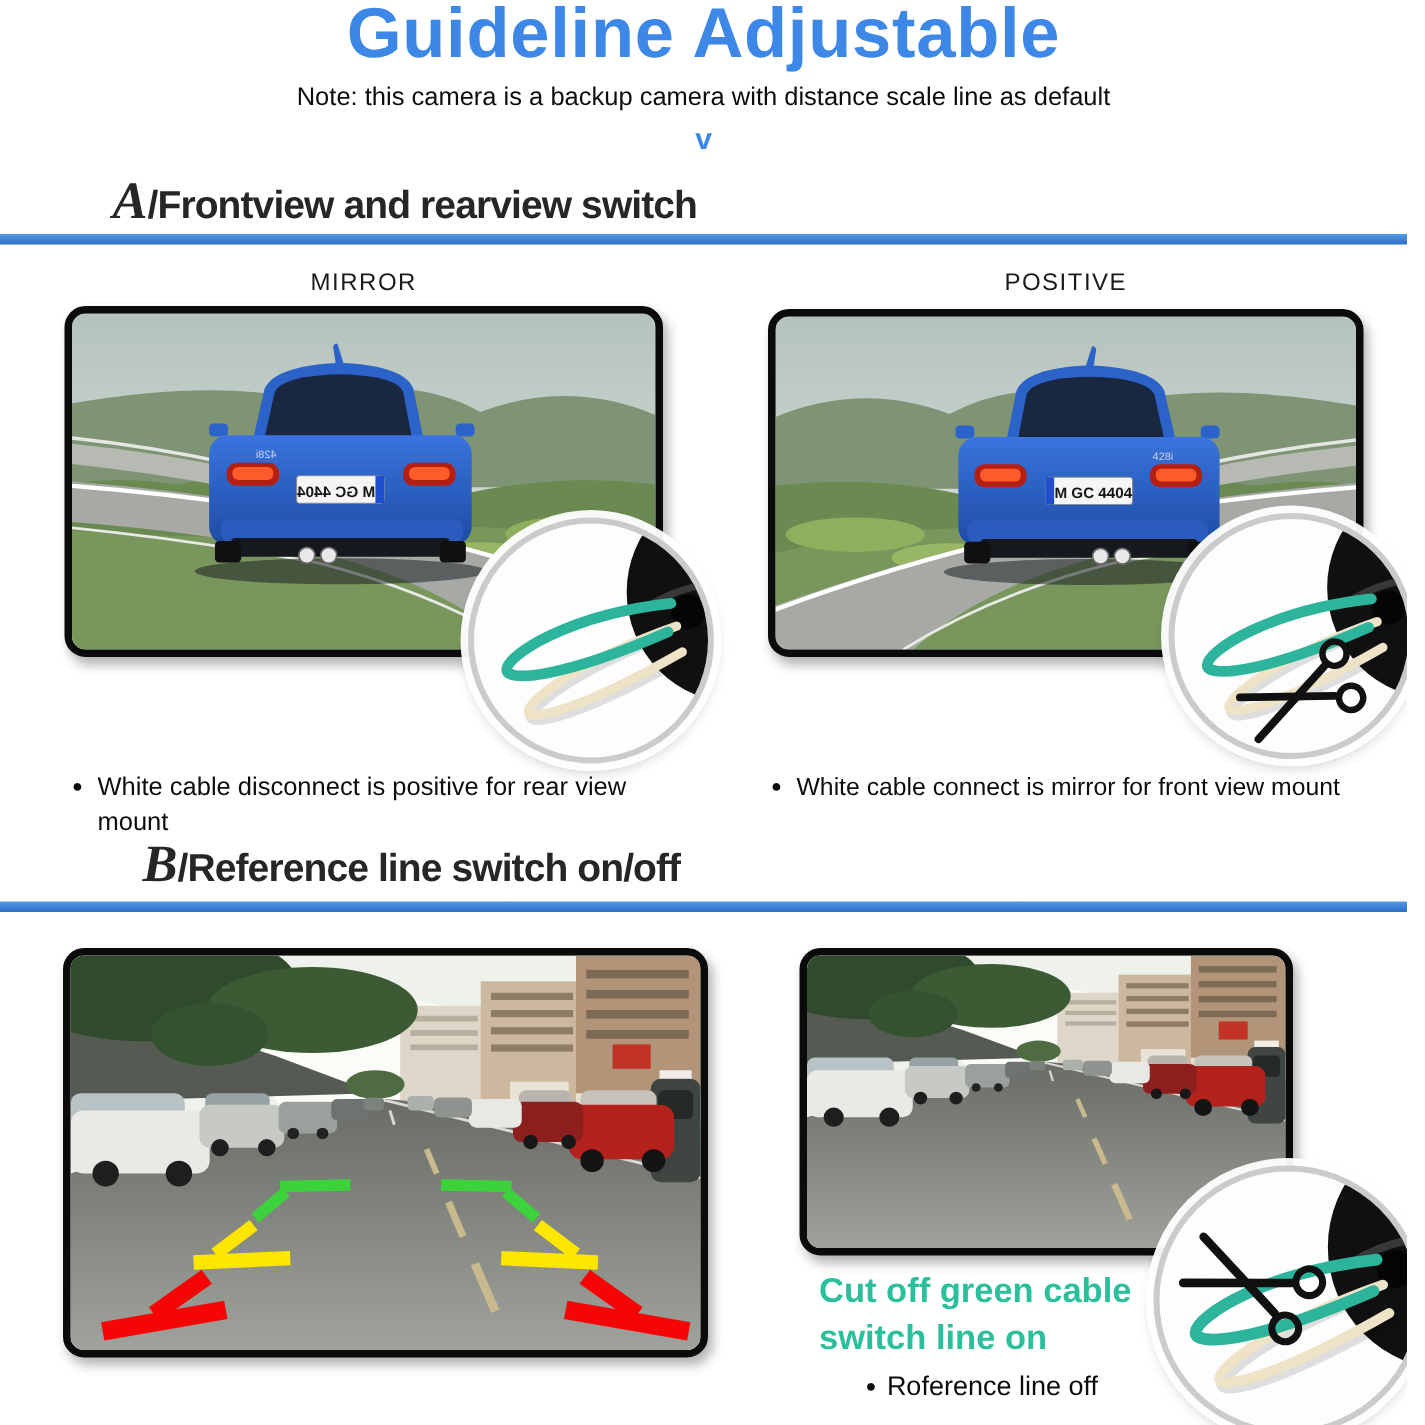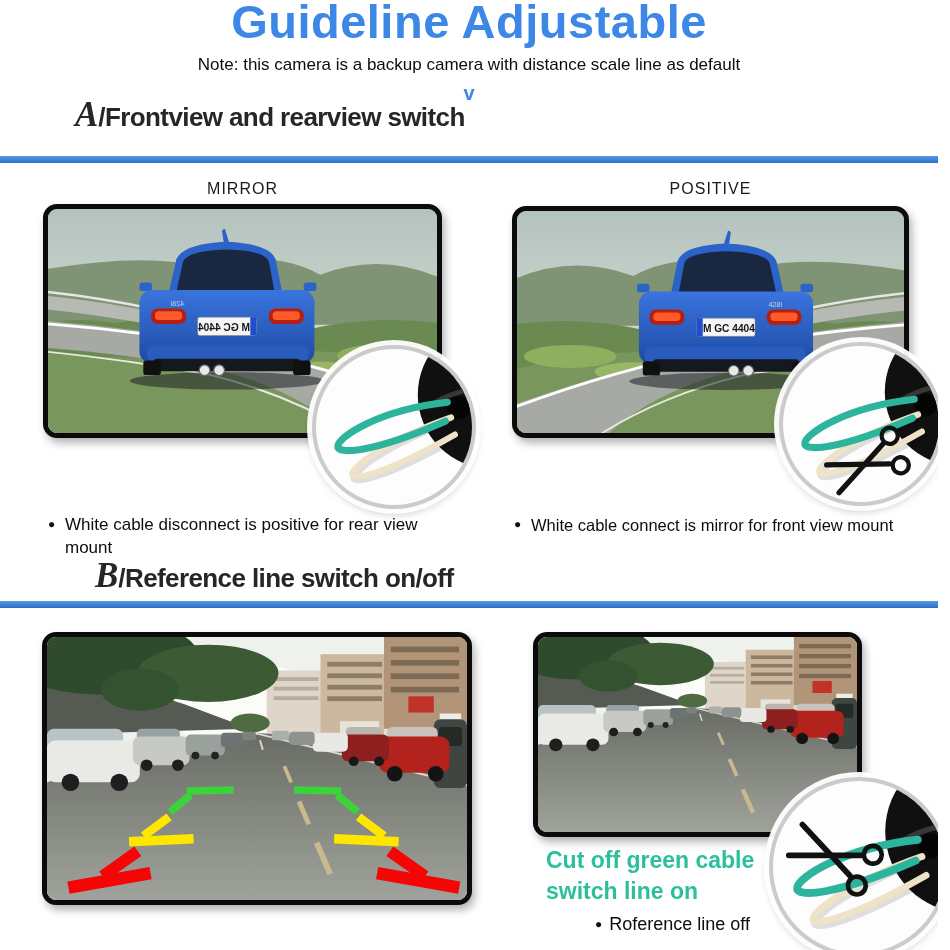--- a/index.html
+++ b/index.html
@@ -9,21 +9,21 @@
   .abs{position:absolute;}
 
   .title{top:-6px;left:0;width:100%;text-align:center;font-size:47px;font-weight:bold;
          color:#3d87e6;letter-spacing:0.5px;}
   .note{top:55px;left:0;width:100%;text-align:center;font-size:17px;color:#0d0d0d;}
   .varrow{top:82px;left:0;width:100%;text-align:center;font-size:20px;font-weight:bold;color:#3d87e6;}
 
   .heading{color:#262626;white-space:nowrap;}
   .heading .letter{font-family:"Liberation Serif",serif;font-style:italic;font-weight:bold;font-size:35px;}
   .heading .rest{font-weight:bold;font-size:26px;letter-spacing:-0.6px;}
-  #headingA{left:75px;top:95px;}
+  #headingA{left:75px;top:114px;}
   #headingB{left:95px;top:556px;}
   .bluebar{left:0;width:950px;height:7px;background:linear-gradient(#549be6,#2e6ec6);}
   #bar1{top:156px;}
   #bar2{top:601px;}
 
   .col-label{top:180px;font-size:16px;letter-spacing:1px;color:#1a1a1a;}
   #labelMirror{left:43px;width:399px;text-align:center;}
   #labelPositive{left:512px;width:397px;text-align:center;}
 
   .photo{border:5px solid #0b0b0b;border-radius:14px;background:#9aa29a;overflow:hidden;
@@ -43,21 +43,21 @@
   .inset svg{display:block;width:100%;height:100%;}
 
   .bullet{font-size:17px;color:#0d0d0d;line-height:1.35;position:absolute;padding-left:17px;}
   .bullet .dot{position:absolute;left:0;top:2px;font-size:12px;}
   #bulletA1{left:48px;top:514px;width:404px;}
   #bulletA2{left:514px;top:514px;width:436px;font-size:16.5px;}
 
   .green-note{left:546px;top:845px;font-size:23px;font-weight:bold;color:#2bbf9b;line-height:31px;z-index:2;}
   .caption{font-size:17px;color:#0d0d0d;z-index:2;}
   #captionLeft{left:42px;top:916px;width:430px;text-align:center;}
-  #captionRight{left:577px;top:914px;font-size:18px;margin-left:18px;}
+  #captionRight{left:577px;top:914px;font-size:18px;}
   .caption .dot{font-size:12px;margin-right:7px;vertical-align:2px;}
 </style>
 </head>
 <body>
 
 <div id="page">
 
   <svg width="0" height="0" style="position:absolute" aria-hidden="true">
     <defs>
       <linearGradient id="skyg" x1="0" y1="0" x2="0" y2="1">

